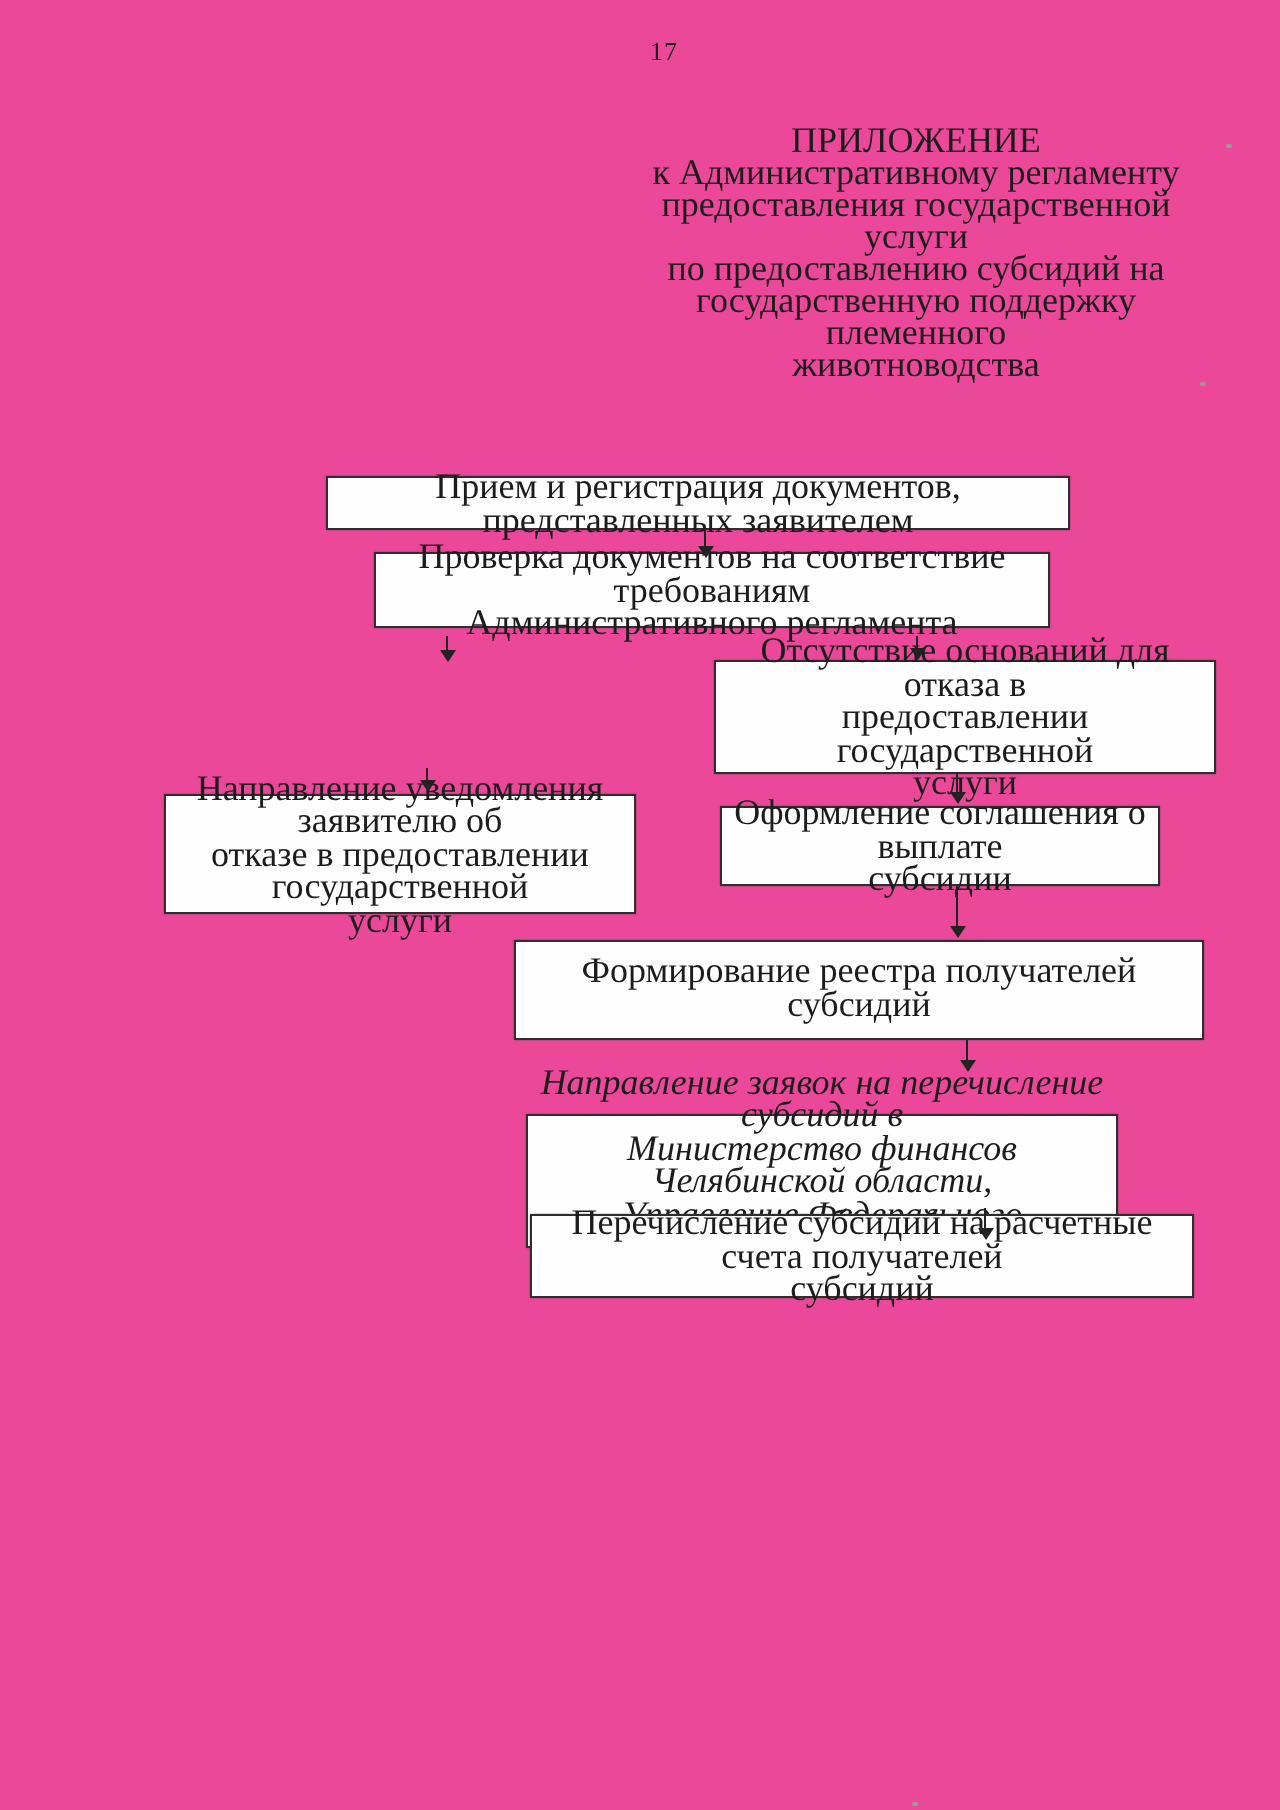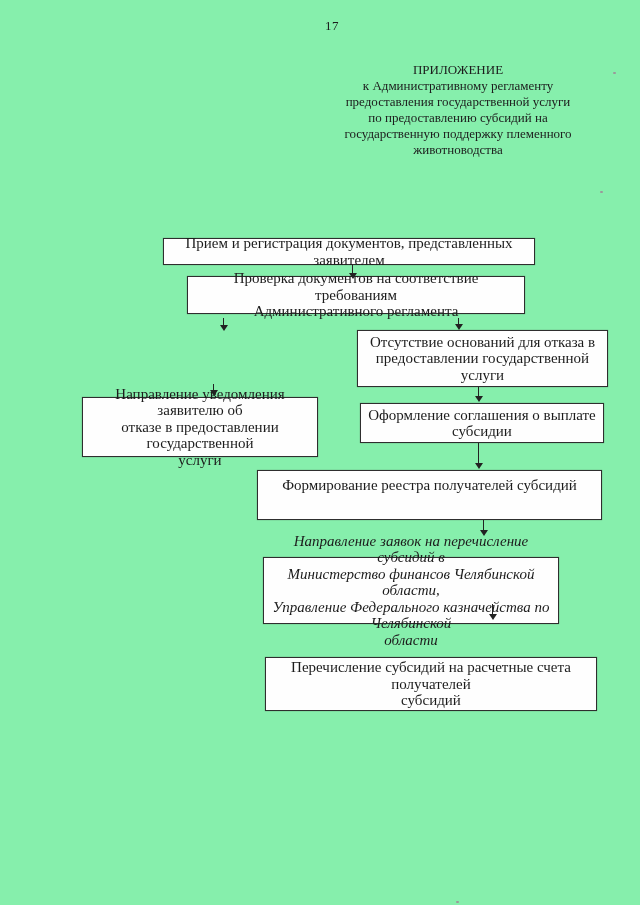--- a/index.html
+++ b/index.html
@@ -2,55 +2,55 @@
 <html lang="ru"><head>
 <meta charset="utf-8">
 <style>
   * { margin: 0; padding: 0; box-sizing: border-box; }
   html, body { background: #e8e8e8; }
   .page {
     position: relative;
     width: 640px;
     height: 905px;
     margin: 0 auto;
-    background: #86efac;
+    background: #ec4899;
     font-family: "Liberation Serif", "DejaVu Serif", serif;
     color: #1c1c1c;
     overflow: hidden;
   }
   .page-number {
     position: absolute;
     left: 318px; top: 18px; width: 28px;
     text-align: center;
     font-size: 13px;
     letter-spacing: 0.5px;
   }
   .appendix-block {
     position: absolute;
     left: 308px; top: 62px; width: 300px;
     text-align: center;
-    font-size: 13px;
+    font-size: 18px;
     line-height: 16px;
     white-space: pre-line;
   }
   .diagram-title {
     position: absolute;
     left: 163px; top: 186px;
     font-size: 13.5px;
   }
   .box {
     position: absolute;
     border: 1px solid #2e2e2e;
     box-shadow: 0 0 1px rgba(60,60,60,0.55);
     background: #fefefe;
     display: flex;
     align-items: center;
     justify-content: center;
     text-align: center;
-    font-size: 15px;
+    font-size: 18px;
     line-height: 16.5px;
     white-space: pre-line;
     padding: 1px 4px;
   }
   .box.top-aligned { align-items: flex-start; padding-top: 6px; }
   .arrow {
     position: absolute;
     width: 0;
     border-left: 1.2px solid #222;
   }
@@ -92,31 +92,31 @@
 
 
   <div class="box" style="left:357px; top:330px; width:251px; height:57px;">Отсутствие оснований для отказа в
 предоставлении государственной
 услуги</div>
 
   <div class="box" style="left:82px; top:397px; width:236px; height:60px;">Направление уведомления заявителю об
 отказе в предоставлении государственной
 услуги</div>
 
-  <div class="box" style="left:360px; top:403px; width:244px; height:40px;">Оформление соглашения о выплате
+  <div class="box" style="left:360px; top:403px; width:220px; height:40px;">Оформление соглашения о выплате
 субсидии</div>
 
   <div class="box top-aligned" style="left:257px; top:470px; width:345px; height:50px;">Формирование реестра получателей субсидий</div>
 
   <div class="box" style="left:263px; top:557px; width:296px; height:67px;font-style:italic;">Направление заявок на перечисление субсидий в
 Министерство финансов Челябинской области,
 Управление Федерального казначейства по Челябинской
 области</div>
 
-  <div class="box" style="left:265px; top:657px; width:332px; height:54px;">Перечисление субсидий на расчетные счета получателей
+  <div class="box" style="left:265px; top:607px; width:332px; height:42px;">Перечисление субсидий на расчетные счета получателей
 субсидий</div>
 
   <div class="arrow" style="left:352px; top:265px; height:8px;"></div>
   <div class="arrow" style="left:223px; top:318px; height:7px;"></div>
   <div class="arrow" style="left:458px; top:318px; height:6px;"></div>
   <div class="arrow" style="left:213px; top:384px; height:6px;"></div>
   <div class="arrow" style="left:478px; top:387px; height:9px;"></div>
   <div class="arrow" style="left:478px; top:443px; height:20px;"></div>
   <div class="arrow" style="left:483px; top:520px; height:10px;"></div>
   <div class="arrow" style="left:492px; top:604px; height:10px;"></div>

